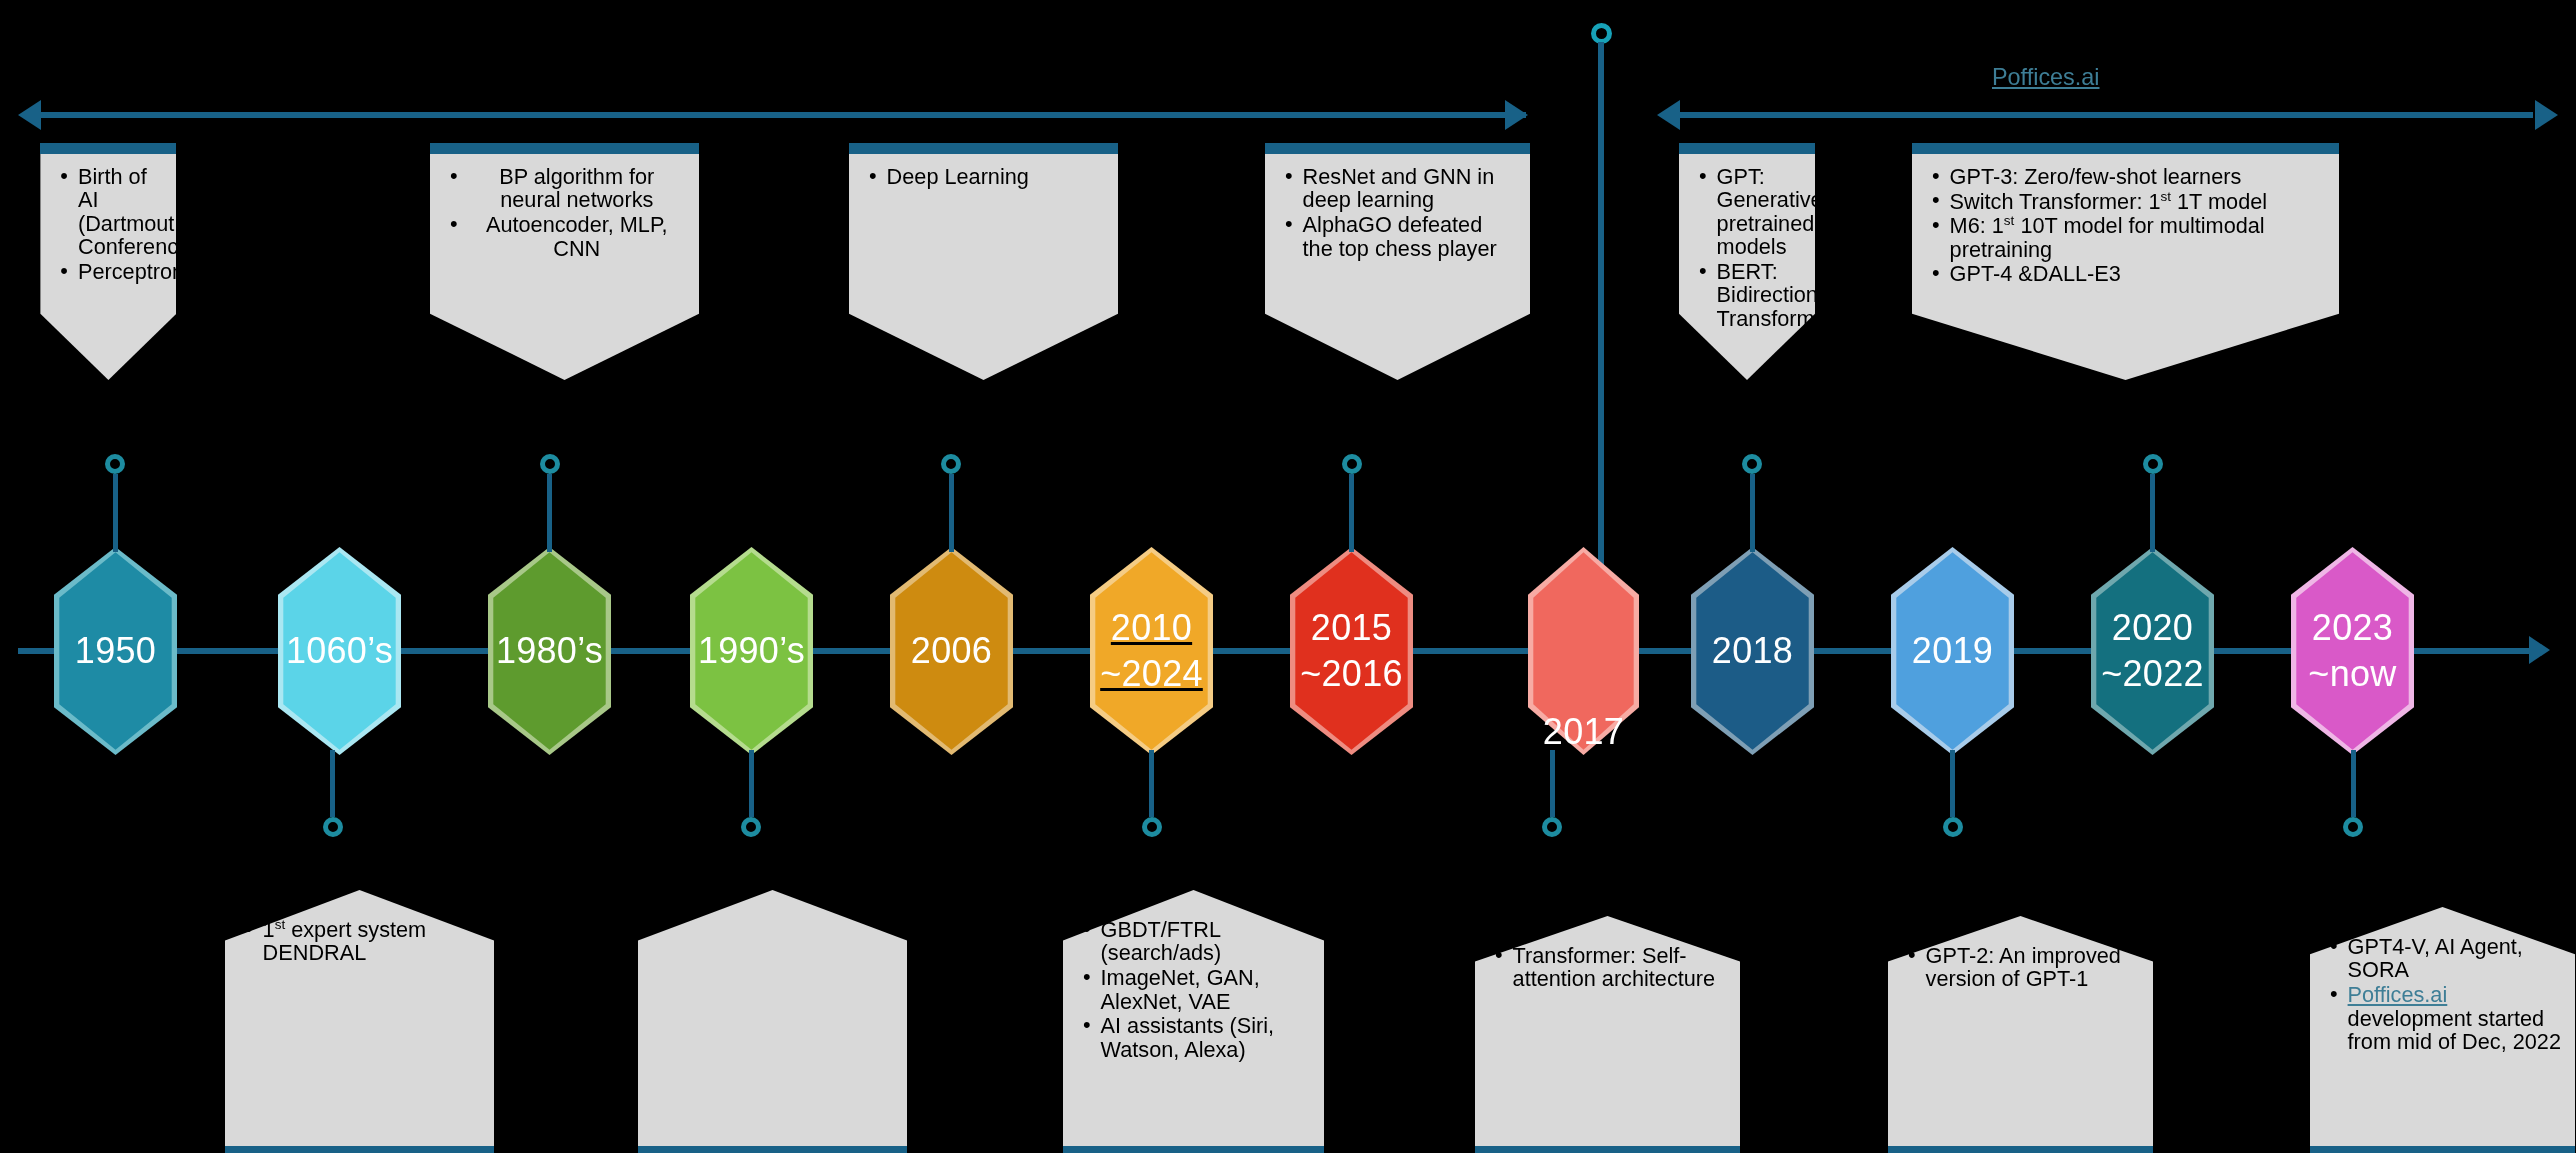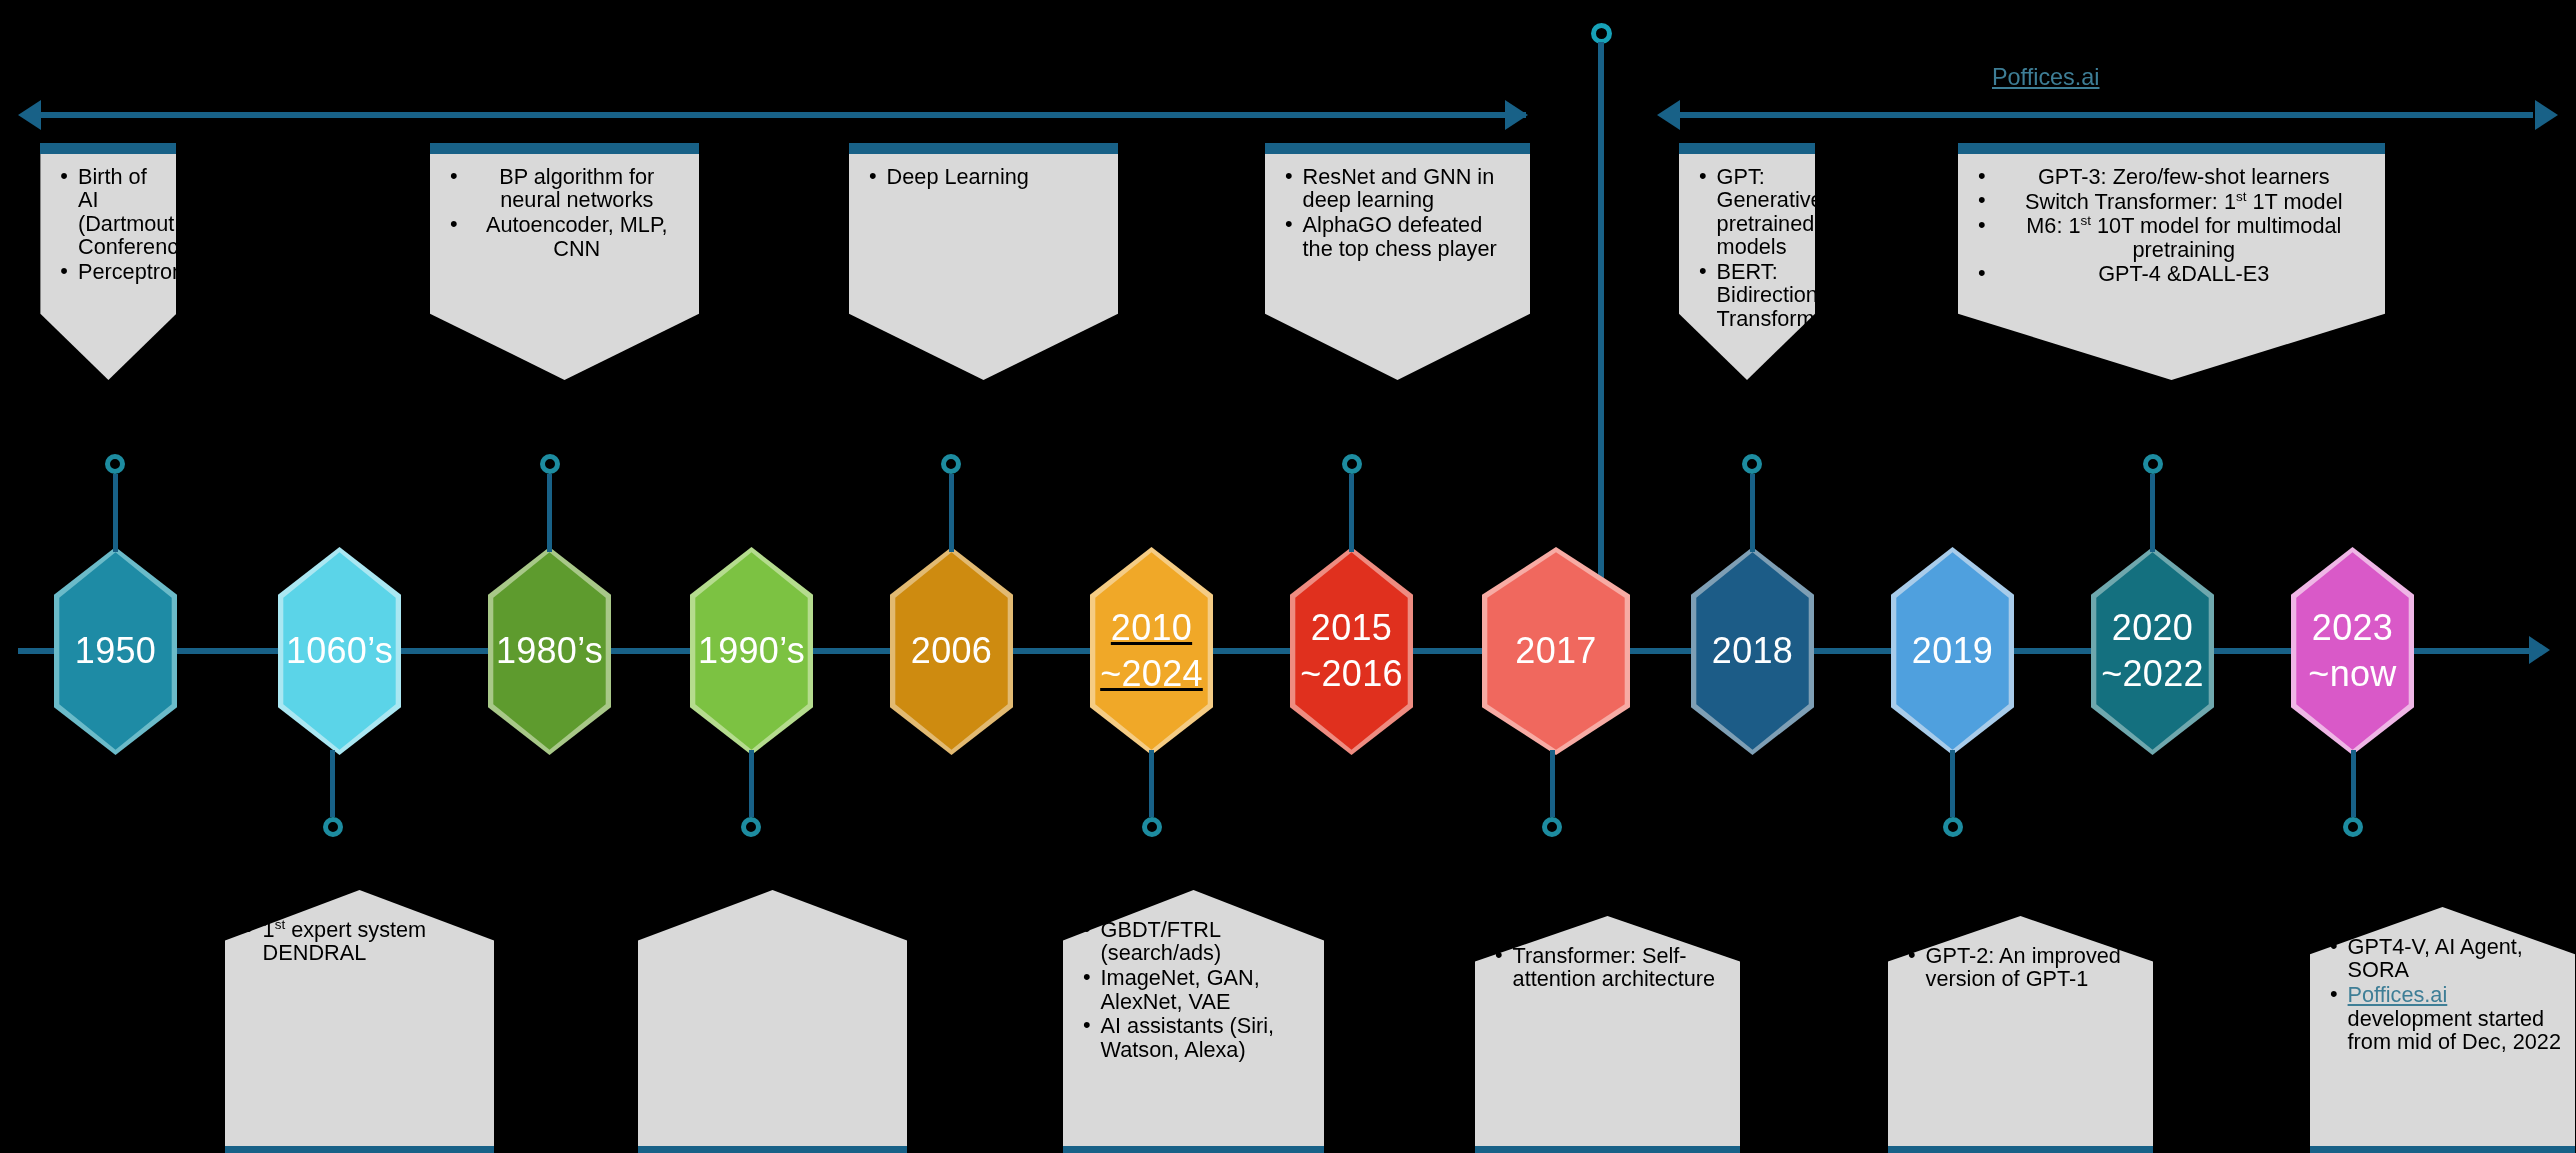--- a/index.html
+++ b/index.html
@@ -115,21 +115,21 @@
         <div class="inner" style="background: rgb(240, 168, 40);"></div>
         <div class="hex-label">2010
 ~2024</div>
       </div>
       <div class="hex" style="left: 1290px; top: 547px; width: 123px; height: 208px;">
         <div class="outer" style="background: rgb(238, 140, 129);"></div>
         <div class="inner" style="background: rgb(224, 48, 30);"></div>
         <div class="hex-label">2015
 ~2016</div>
       </div>
-      <div class="hex" style="left: 1482px; top: 547px; width: 148px; height: 208px;">
+      <div class="hex" style="left: 1528px; top: 547px; width: 111px; height: 208px; align-items: flex-end;">
         <div class="outer" style="background: rgb(247, 171, 164);"></div>
         <div class="inner" style="background: rgb(240, 104, 94);"></div>
         <div class="hex-label">2017</div>
       </div>
       <div class="hex" style="left: 1691px; top: 547px; width: 123px; height: 208px;">
         <div class="outer" style="background: rgb(126, 159, 181);"></div>
         <div class="inner" style="background: rgb(28, 92, 135);"></div>
         <div class="hex-label">2018</div>
       </div>
       <div class="hex" style="left: 1891px; top: 547px; width: 123px; height: 208px;">
@@ -209,21 +209,21 @@
         </ul>
       </div>
       <div class="callout down" style="left: 1679px; top: 143px; width: 136px; height: 237px;">
         <div class="body"></div>
         <div class="accent"></div>
         <ul>
           <li>GPT: Generative pretrained models</li>
           <li>BERT: Bidirectional Transformer</li>
         </ul>
       </div>
-      <div class="callout down" style="left: 1958px; top: 143px; width: 427px; height: 237px; text-align: center;">
+      <div class="callout down" style="left: 1912px; top: 143px; width: 427px; height: 237px;">
         <div class="body"></div>
         <div class="accent"></div>
         <ul>
           <li>GPT-3: Zero/few-shot learners</li>
           <li>Switch Transformer: 1<sup>st</sup> 1T model</li>
           <li>M6: 1<sup>st</sup> 10T model for multimodal pretraining</li>
           <li>GPT-4 &amp;DALL-E3</li>
         </ul>
       </div>
     </div>

